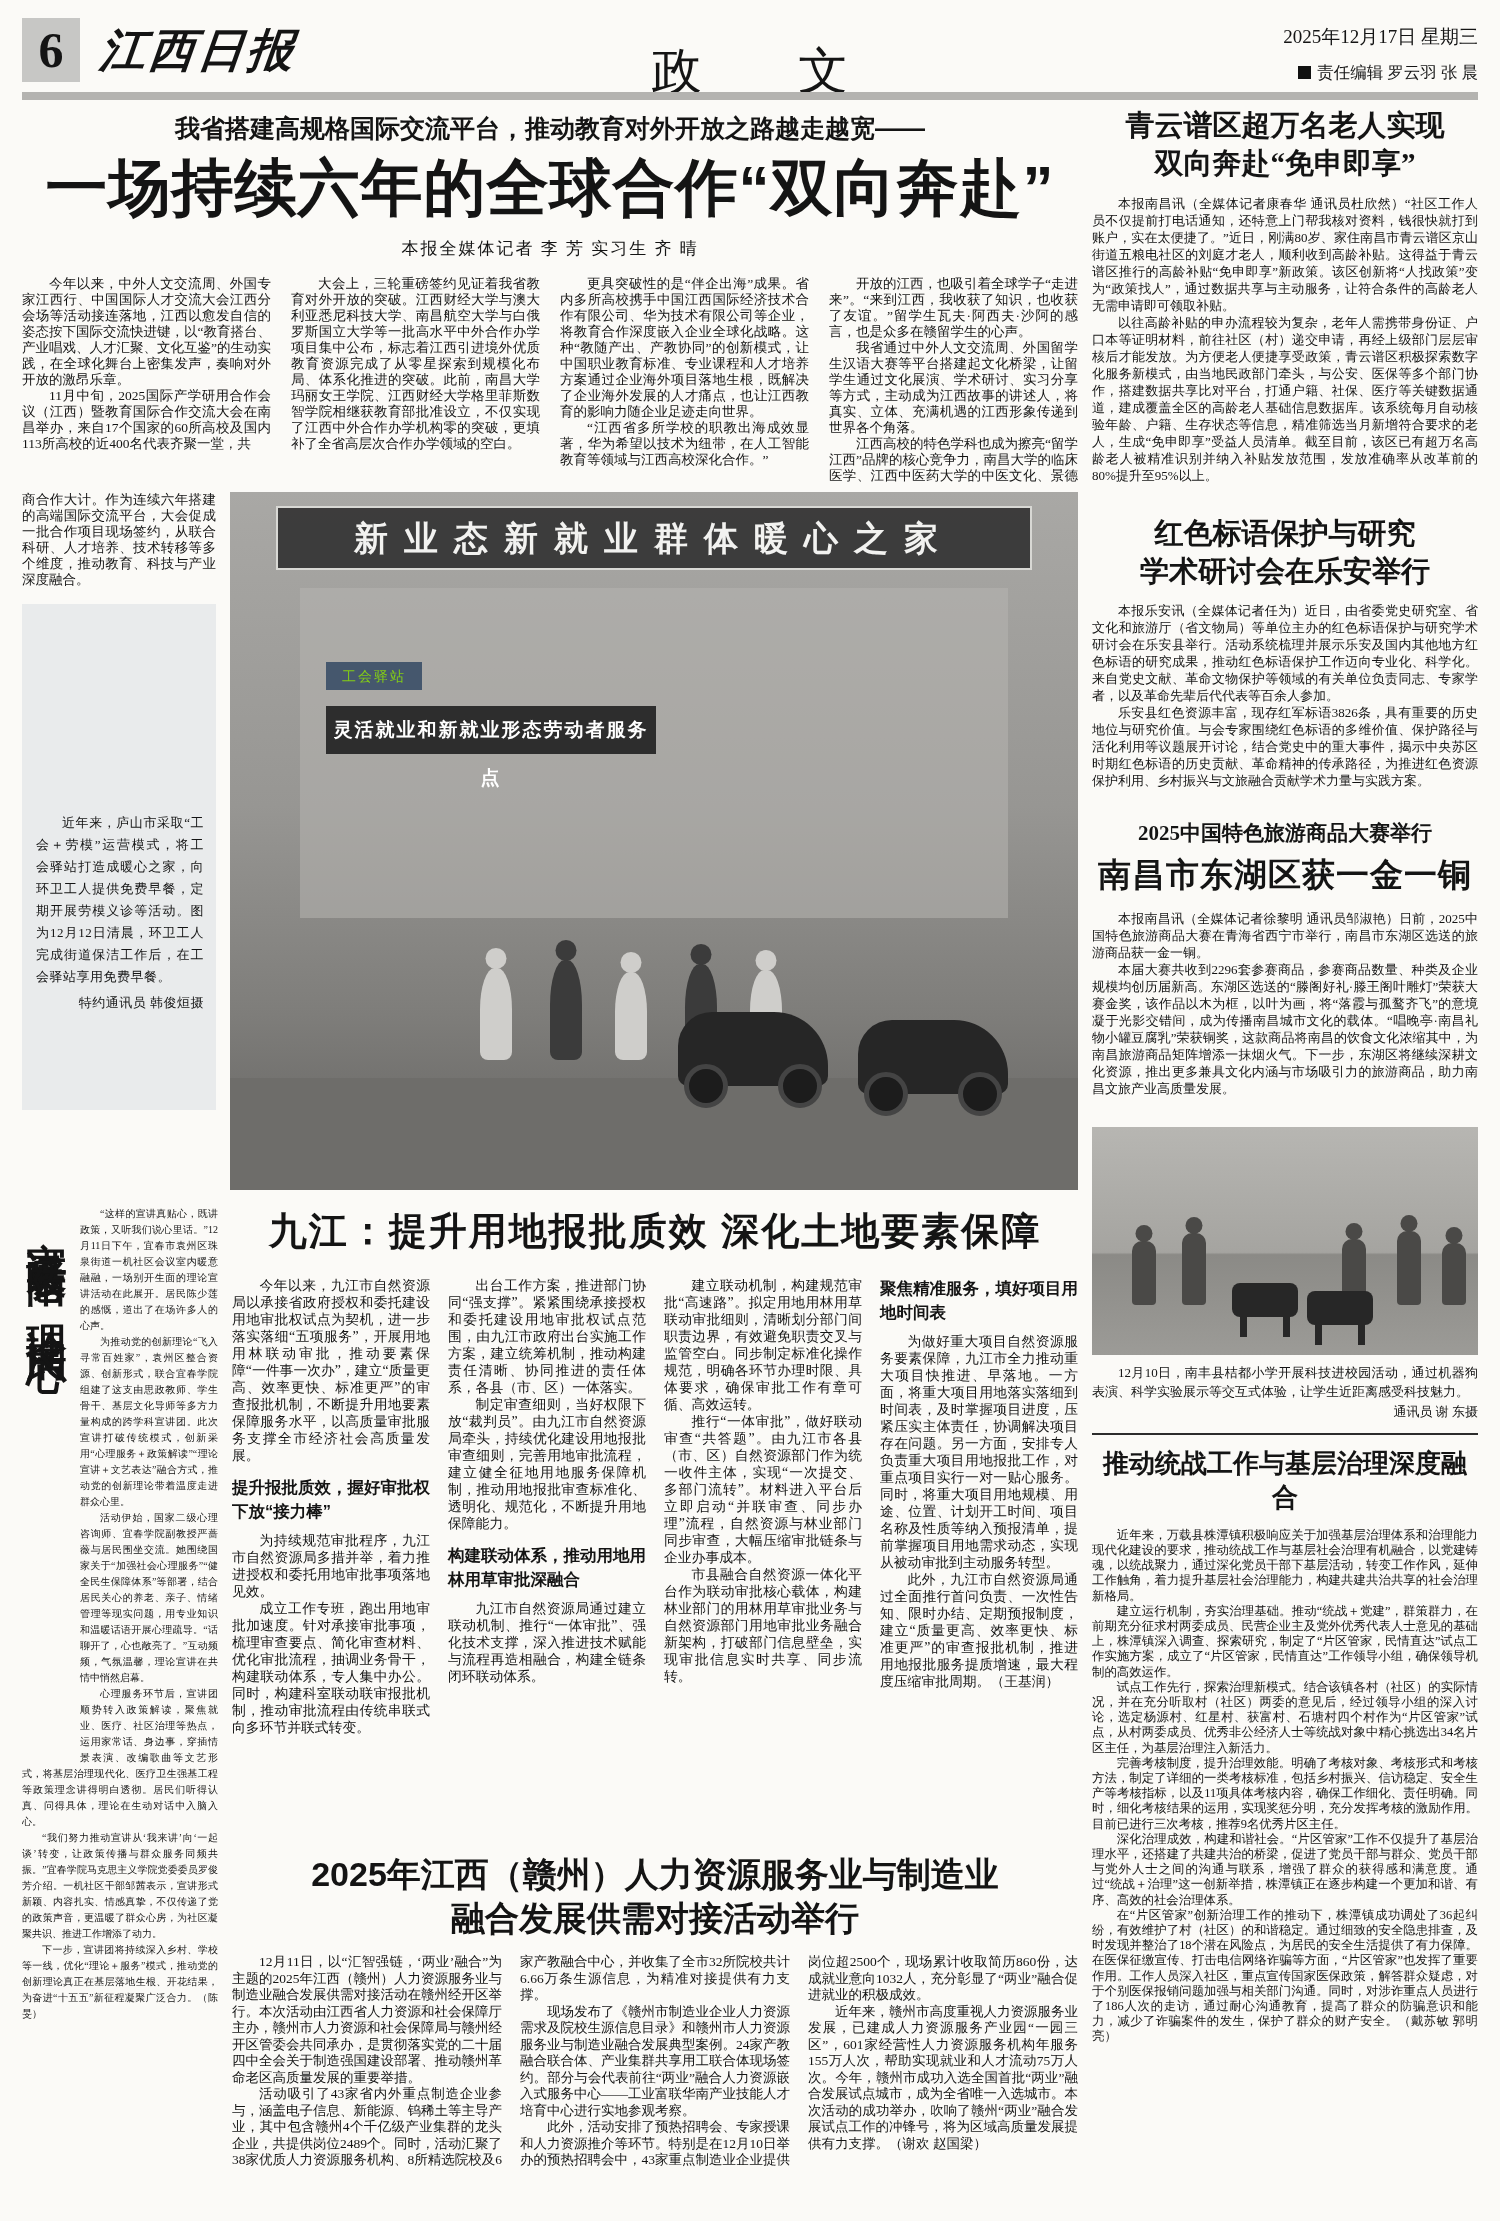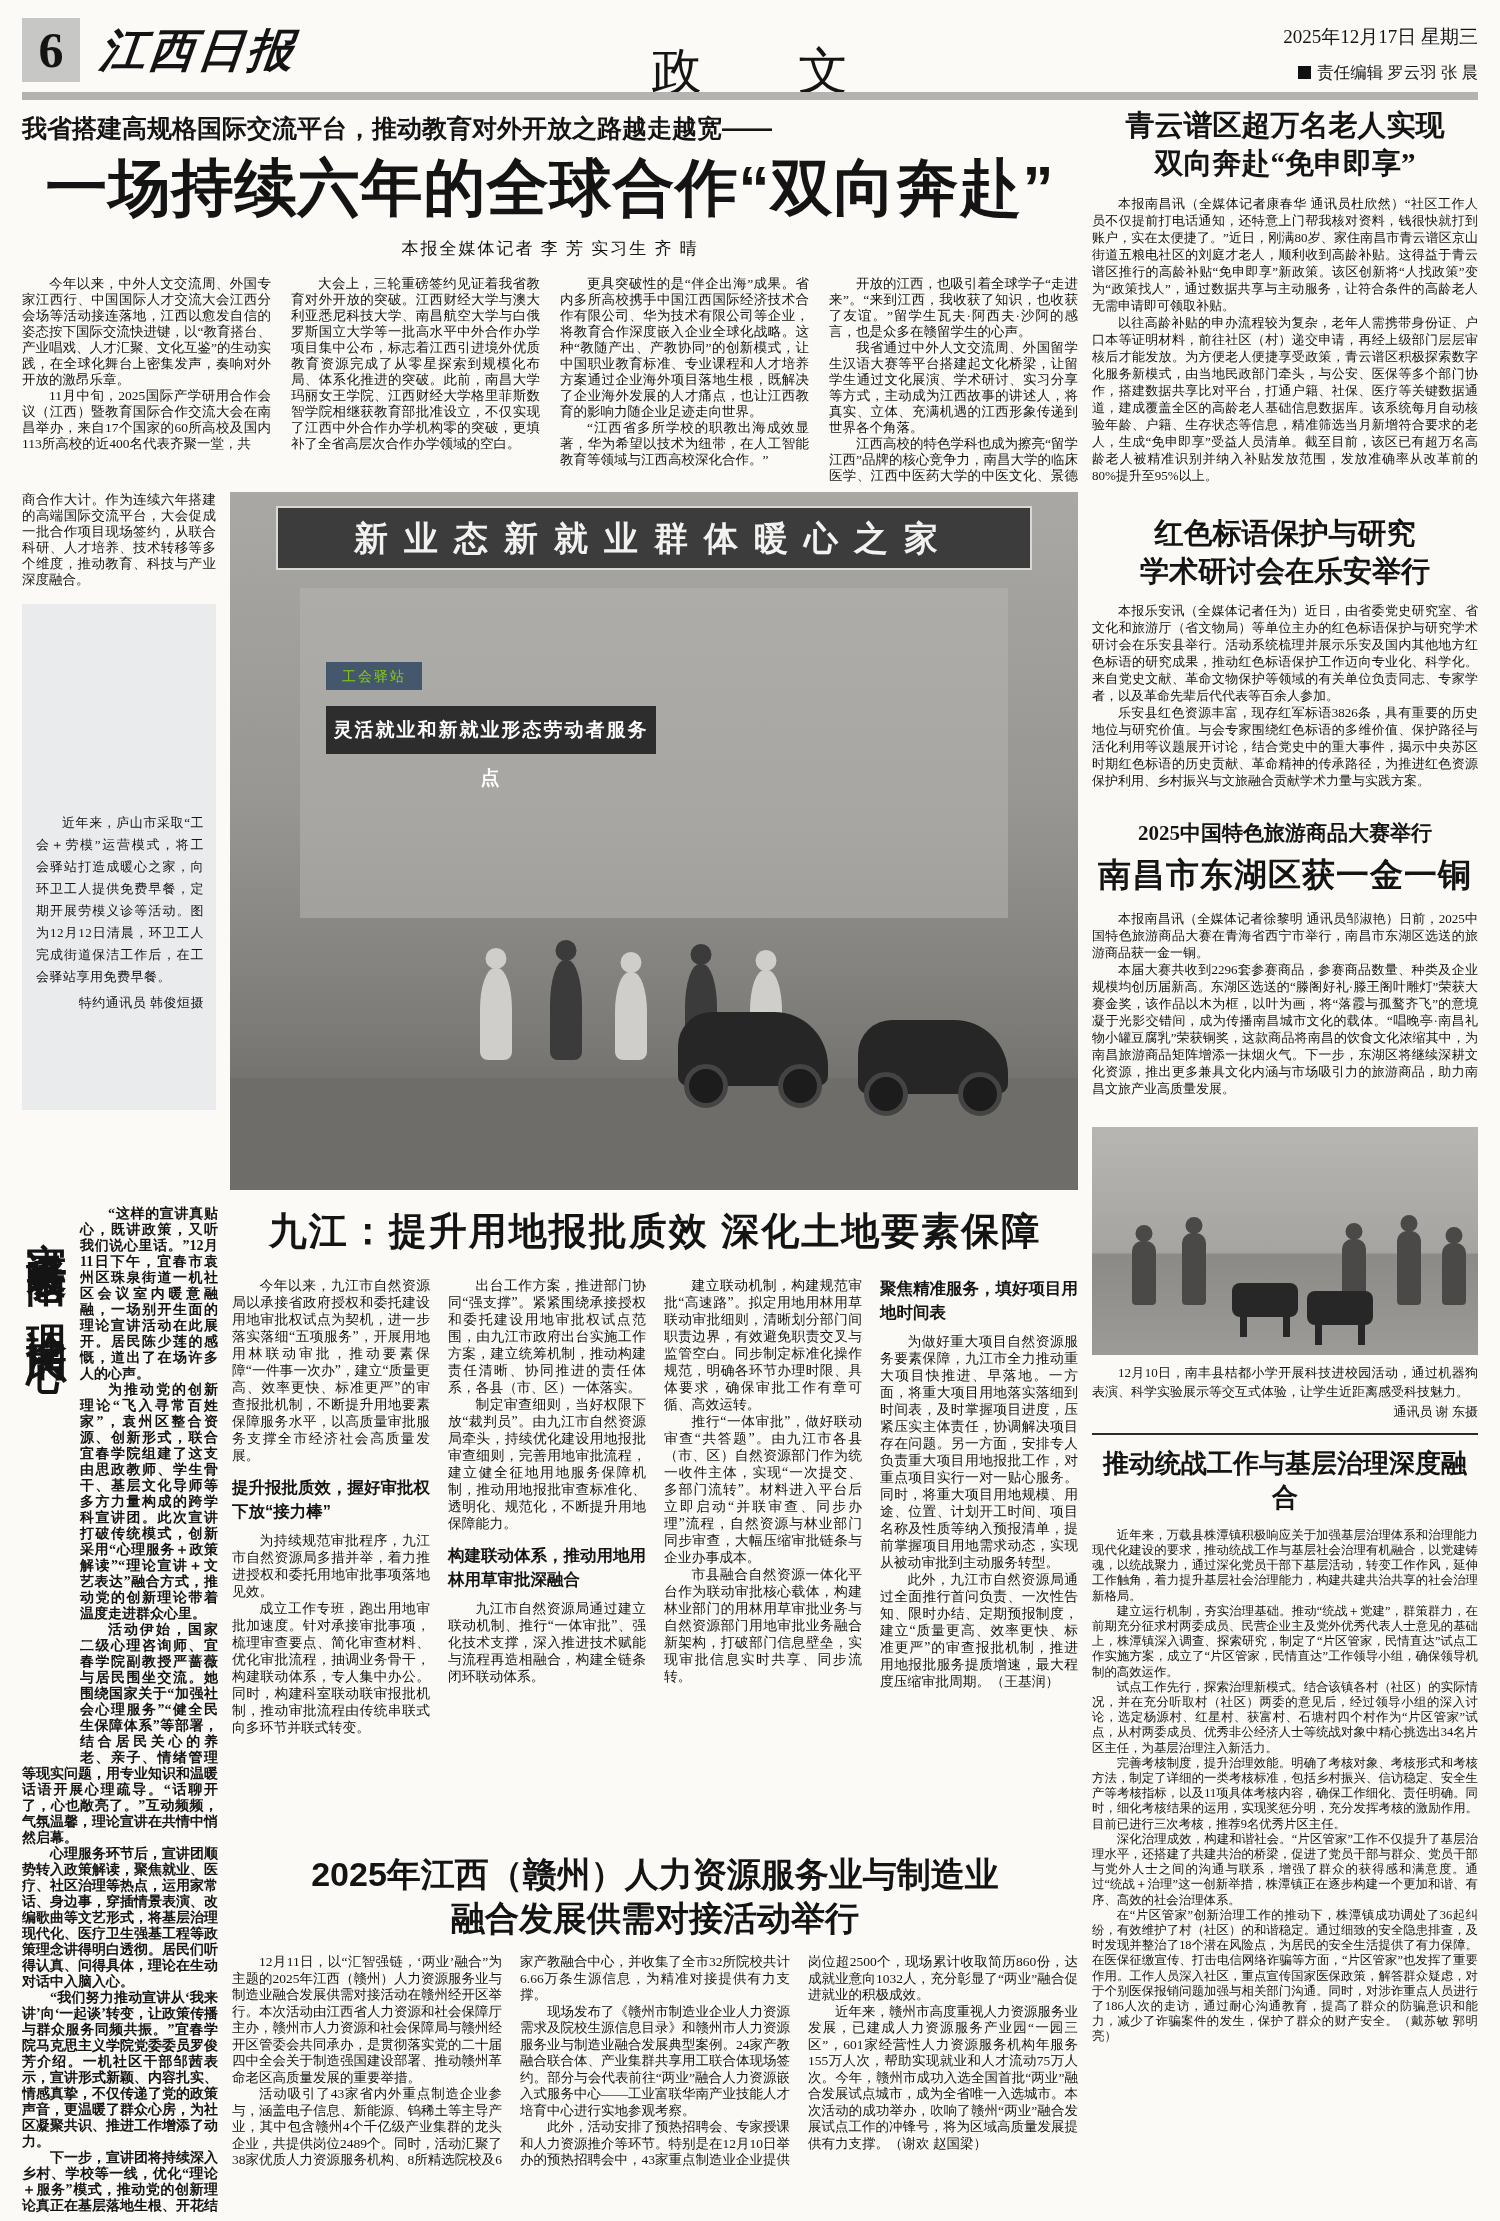--- a/index.html
+++ b/index.html
@@ -16,21 +16,21 @@
             font-style:italic;letter-spacing:3px;transform:skewX(-6deg);}
   .section{position:absolute;left:50%;transform:translateX(-50%);top:22px;
            font-size:50px;letter-spacing:42px;padding-left:42px;font-weight:500;}
   .dates{position:absolute;right:0;top:8px;text-align:right;font-size:19px;}
   .editors{margin-top:12px;font-size:16.5px;}
   .sq{display:inline-block;width:13px;height:13px;background:#111;margin-right:6px;vertical-align:-1px;}
   #divider{position:absolute;top:92px;left:22px;right:22px;height:8px;background:#b4b3b0;}
 
   
   #main{position:absolute;left:22px;top:112px;width:1056px;}
-  .kicker{text-align:left;font-size:25px;font-weight:bold;margin-bottom:10px;}
+  .kicker{text-align:center;font-size:25px;font-weight:bold;margin-bottom:10px;}
   .bigh{text-align:center;font-size:62px;font-weight:900;line-height:1.06;letter-spacing:1px;}
   .byline{text-align:center;font-size:17px;margin-top:16px;letter-spacing:2px;}
   .mbody{margin-top:16px;display:flex;gap:20px;height:206px;overflow:hidden;}
   .mcol{flex:1;}
   .mcol p,.strip p{font-size:13.5px;line-height:16px;text-align:justify;text-indent:2em;}
   .strip p.cont{text-indent:0;}
 
   
   #photorow{position:absolute;left:22px;top:492px;width:1056px;height:698px;display:flex;}
   .strip{width:194px;}
@@ -57,21 +57,21 @@
   .scooter{position:absolute;bottom:96px;width:150px;height:74px;background:#262626;
            border-radius:34px 54px 10px 10px;}
   .scooter::before,.scooter::after{content:"";position:absolute;bottom:-22px;width:34px;height:34px;
            border-radius:50%;background:#1c1c1c;border:5px solid #444;}
   .scooter::before{left:6px;} .scooter::after{right:6px;}
 
   
   #xj{position:absolute;left:22px;top:1206px;width:196px;height:1008px;overflow:hidden;}
   .xjtitle{float:left;writing-mode:vertical-rl;font-size:40px;font-weight:900;letter-spacing:7px;
            height:540px;margin:4px 12px 10px 2px;line-height:1.1;}
-  #xj p{font-size:14px;line-height:16px;text-align:justify;text-indent:2em;font-weight:bold;}
+  #xj p{font-size:10px;line-height:16px;text-align:justify;text-indent:2em;}
 
   
   #jj{position:absolute;left:232px;top:1206px;width:846px;height:632px;overflow:hidden;}
   .jhead{text-align:center;font-size:38px;font-weight:900;letter-spacing:2px;}
   .jcols{margin-top:20px;display:flex;gap:18px;height:552px;overflow:hidden;}
   .jcol{flex:1;}
   .jcol p{font-size:13.8px;line-height:17px;text-align:justify;text-indent:2em;}
   .jsub{font-size:16.5px;font-weight:bold;line-height:1.45;margin:12px 0 8px;
         font-family:"Liberation Sans","DejaVu Sans",sans-serif;}
 

